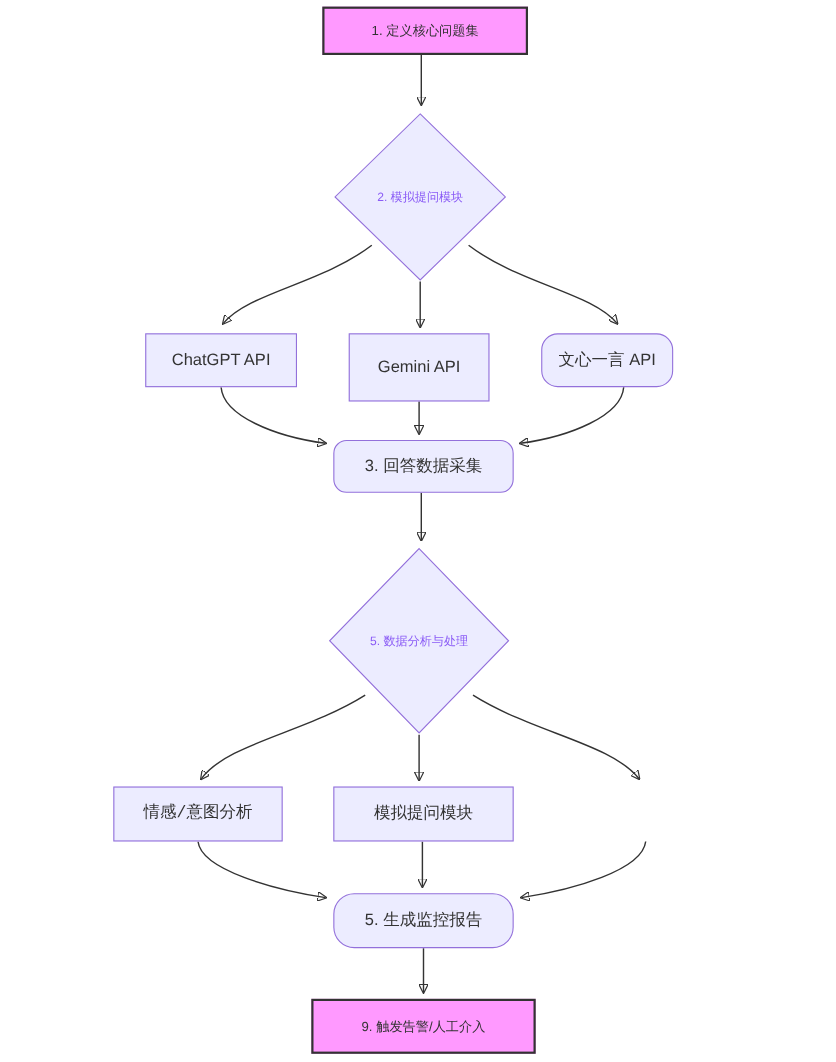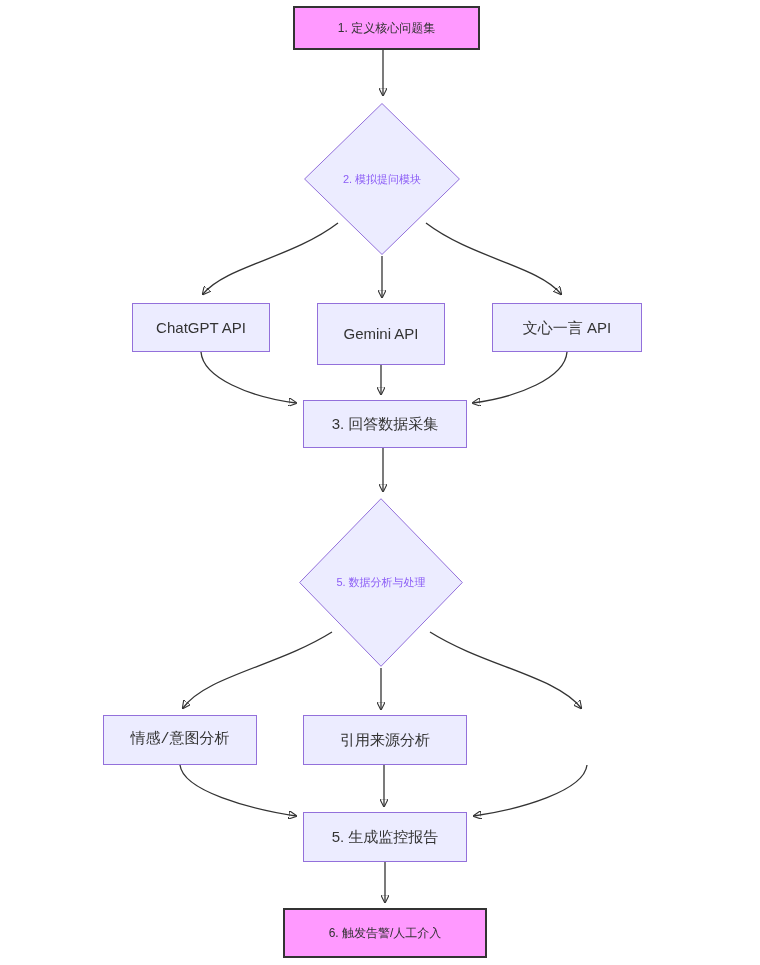--- a/index.html
+++ b/index.html
@@ -105,43 +105,43 @@
     </svg>
     <span class="dlabel">2. 模拟提问模块</span>
   </div>
 
   <div class="node" style="left:132px; top:303px; width:138px; height:49px;">
     <span>ChatGPT API</span>
   </div>
   <div class="node" style="left:317px; top:303px; width:128px; height:62px;">
     <span>Gemini API</span>
   </div>
-  <div class="node" style="left:492px; top:303px; width:150px; height:49px;">
+  <div class="node" style="left:492px; top:303px; width:120px; height:49px;border-radius:15px;">
     <span>文心一言 API</span>
   </div>
 
-  <div class="node" style="left:303px; top:400px; width:164px; height:48px;">
+  <div class="node" style="left:303px; top:400px; width:164px; height:48px;border-radius:12px;">
     <span>3. 回答数据采集</span>
   </div>
 
   <div class="diamond" style="left:298px; top:497px; width:166px; height:171px;">
     <svg viewBox="0 0 100 100" preserveAspectRatio="none">
       <polygon points="50,1 99,50 50,99 1,50" vector-effect="non-scaling-stroke"></polygon>
     </svg>
     <span class="dlabel">5. 数据分析与处理</span>
   </div>
 
   <div class="node" style="left:103px; top:715px; width:154px; height:50px;font-family:Liberation Mono, monospace;">
     <span>情感/意图分析</span>
   </div>
   <div class="node" style="left:303px; top:715px; width:164px; height:50px;">
-    <span>引用来源分析</span>
+    <span>模拟提问模块</span>
   </div>
 
-  <div class="node" style="left:303px; top:812px; width:164px; height:50px;">
+  <div class="node" style="left:303px; top:812px; width:164px; height:50px;border-radius:19px;">
     <span>5. 生成监控报告</span>
   </div>
 
   <div class="node highlight" style="left:283px; top:908px; width:204px; height:50px;">
-    <span>6. 触发告警/人工介入</span>
+    <span>9. 触发告警/人工介入</span>
   </div>
 
 </div>
 
 </body></html>

